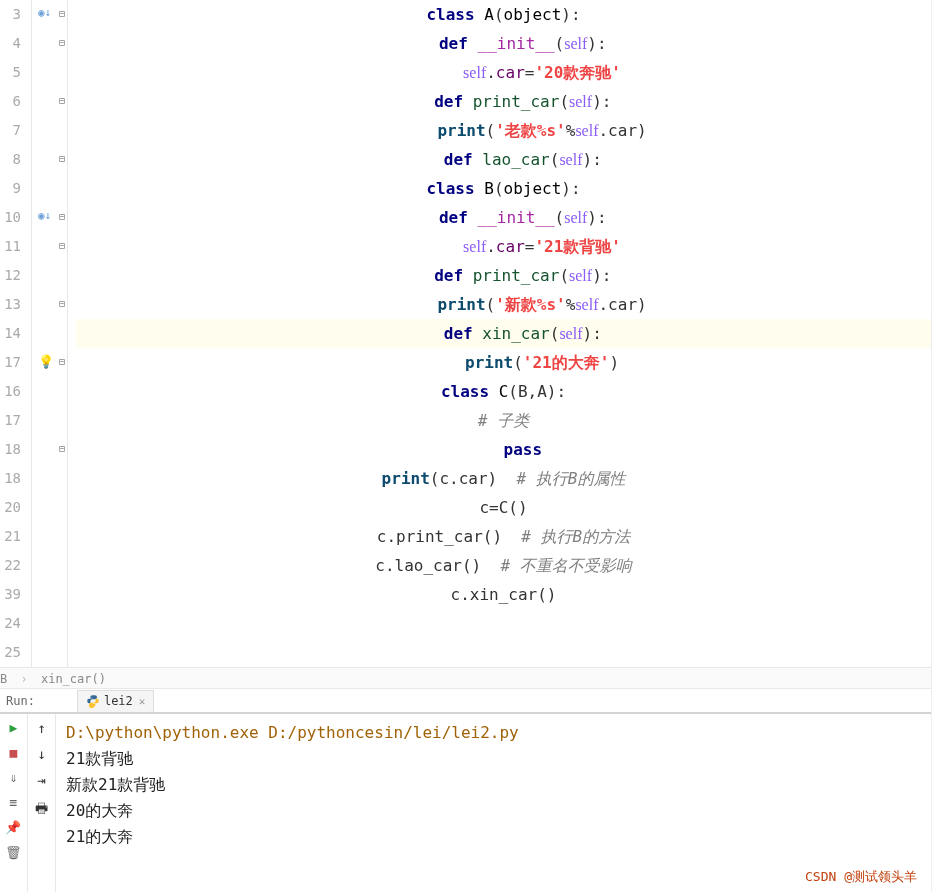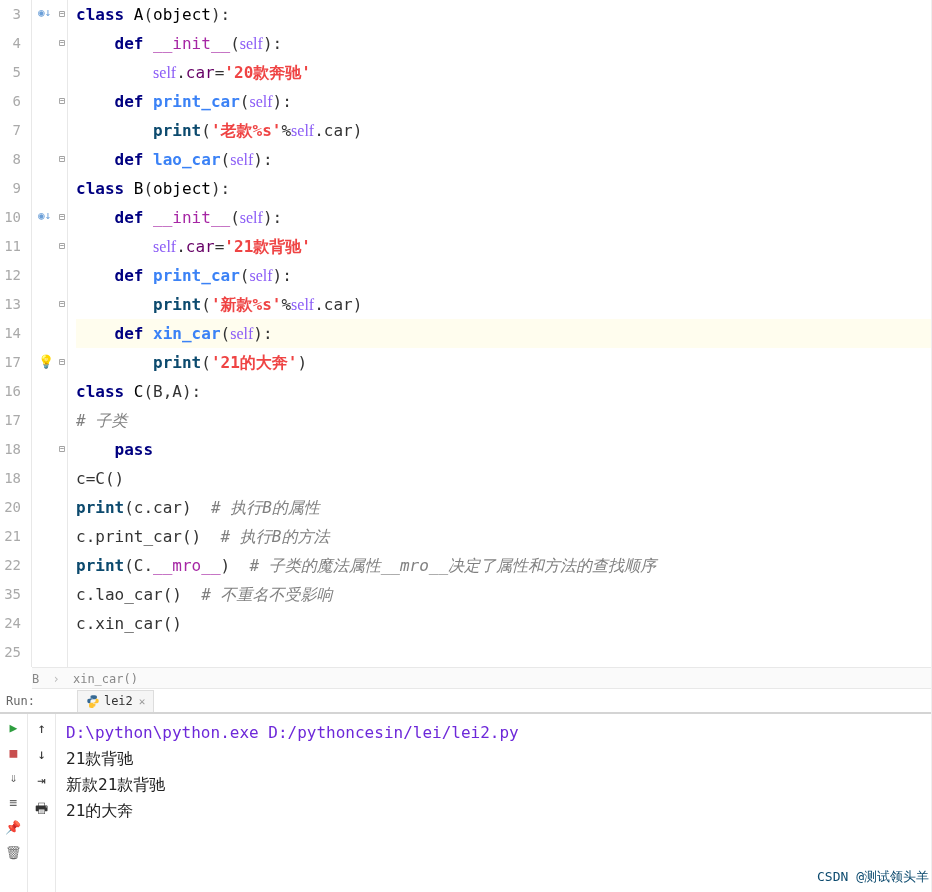--- a/index.html
+++ b/index.html
@@ -4,49 +4,49 @@
 <style>
 * { margin: 0; padding: 0; box-sizing: border-box; }
 body { font-family: "Microsoft YaHei", Consolas, monospace; font-size: 14px; background: #fff; color: #333; width: 932px; }
 .editor { display: flex; flex-direction: column; }
 .code-area { display: flex; background: #fff; }
 .gutter { width: 32px; text-align: right; color: #aaa; padding-right: 10px; border-right: 1px solid #e8e8e8; user-select: none; }
 .gutter div { height: 29px; line-height: 29px; }
 .marker-col { width: 36px; border-right: 1px solid #e8e8e8; position: relative; }
 .marker-col .mark { position: absolute; left: 4px; font-size: 11px; color: #6b9fd8; }
 .marker-col .fold { position: absolute; right: 4px; font-size: 10px; color: #888; }
-.code { flex: 1; padding-left: 8px; }
+.code { flex: 1; padding-left: 8px; text-align: center; }
 .line { height: 29px; line-height: 29px; white-space: pre; font-family: Consolas, "Microsoft YaHei", monospace; font-size: 16px; }
 .line.hl { background: #fffdee; }
 .kw { color: #000080; font-weight: bold; }
-.fn { color: #3b82f6; font-weight: bold; }
+.fn { color: #14532d; }
 .name { color: #000; }
 .mg { color: #a626a4; }
 .self { color: #8b5cf6; font-family: Liberation Serif, serif; }
 .str { color: #ef4444; font-weight: bold; }
 .cmt { color: #808080; font-style: italic; }
 .call { color: #0c4a6e; }
 .prn { font-weight: bold; }
 .attr { color: #660066; }
 .bulb { color: #f0a30a; font-size: 13px; }
 
-.breadcrumb { height: 22px; line-height: 22px; font-size: 12px; color: #888; border-top: 1px solid #e8e8e8; border-bottom: 1px solid #e8e8e8; background: #fafafa; margin-left: 32px; }
+.breadcrumb { height: 22px; line-height: 22px; font-size: 12px; color: #888; border-top: 1px solid #e8e8e8; border-bottom: 1px solid #e8e8e8; background: #fafafa; }
 .breadcrumb .sep { margin: 0 6px; color: #bbb; }
 .run-tab { display: inline-flex; align-items: center; height: 22px; padding: 0 8px; font-size: 12px; background: #f5f5f5; border: 1px solid #ddd; border-bottom: none; margin-left: 36px; }
 .run-tab .pyicon { width: 14px; height: 14px; margin-right: 4px; }
 .run-tab .x { margin-left: 6px; color: #999; font-size: 11px; }
 .run-body { display: flex; border-top: 1px solid #d4d4d4; }
 .run-tools { width: 28px; border-right: 1px solid #e8e8e8; display: flex; flex-direction: column; align-items: center; padding-top: 6px; gap: 10px; }
 .run-tools .tool { font-size: 13px; color: #666; cursor: pointer; }
 .run-tools .play { color: #2e9e3f; }
 .run-tools2 { width: 28px; border-right: 1px solid #e8e8e8; display: flex; flex-direction: column; align-items: center; padding-top: 6px; gap: 10px; }
 .run-output { flex: 1; padding: 6px 10px; font-family: Consolas, "Microsoft YaHei", monospace; font-size: 16px; color: #222; }
 .run-output div { line-height: 26px; white-space: pre; }
 .run-output .dim { color: #888; text-decoration: line-through; }
-.watermark { position: absolute; right: 2px; bottom: 6px; color: #0c4a6e; font-size: 13px; }
+.watermark { position: absolute; right: 14px; bottom: 6px; color: #c2410c; font-size: 13px; }
 .wrapper { position: relative; width: 932px; height: 892px; overflow: hidden; border-right: 1px solid #eee; }
 
 svg.pyicon path.y { fill: #366994; }
 svg.pyicon path.b { fill: #ffc331; }
 </style>
 </head>
 <body>
 <div class="wrapper">
 
 <div class="editor">
@@ -65,21 +65,21 @@
           <div>13</div>
           <div>14</div>
           <div>17</div>
           <div>16</div>
           <div>17</div>
           <div>18</div>
           <div>18</div>
           <div>20</div>
           <div>21</div>
           <div>22</div>
-          <div>35</div>
+          <div>39</div>
           <div>24</div>
           <div>25</div>
         </div>
     <div class="marker-col" id="markers">
           <div style="height: 29px; position: relative;">
             <span class="mark" style="position: absolute; left: 6px; top: 6px;">◉↓</span>
             <span class="fold" style="position: absolute; right: 2px; top: 8px;">⊟</span>
           </div>
           <div style="height: 29px; position: relative;">
             <span class="fold" style="position: absolute; right: 2px; top: 8px;">⊟</span>
@@ -132,24 +132,23 @@
           <div class="line"><span class="kw">class</span> <span class="name">B</span>(<span class="name">object</span>):</div>
           <div class="line">    <span class="kw">def</span> <span class="mg">__init__</span>(<span class="self">self</span>):</div>
           <div class="line">        <span class="self">self</span>.<span class="attr">car</span>=<span class="str">'21款背驰'</span></div>
           <div class="line">    <span class="kw">def</span> <span class="fn">print_car</span>(<span class="self">self</span>):</div>
           <div class="line">        <span class="call prn">print</span>(<span class="str">'新款%s'</span>%<span class="self">self</span>.car)</div>
           <div class="line hl">    <span class="kw">def</span> <span class="fn">xin_car</span>(<span class="self">self</span>):</div>
           <div class="line">        <span class="call prn">print</span>(<span class="str">'21的大奔'</span>)</div>
           <div class="line"><span class="kw">class</span> <span class="name">C</span>(B,A):</div>
           <div class="line"><span class="cmt"># 子类</span></div>
           <div class="line">    <span class="kw">pass</span></div>
+          <div class="line"><span class="call prn">print</span>(c.car)<span class="cmt">  # 执行B的属性</span></div>
           <div class="line">c=C()</div>
-          <div class="line"><span class="call prn">print</span>(c.car)<span class="cmt">  # 执行B的属性</span></div>
           <div class="line">c.print_car()<span class="cmt">  # 执行B的方法</span></div>
-          <div class="line"><span class="call prn">print</span>(C.<span class="mg">__mro__</span>)<span class="cmt">  # 子类的魔法属性__mro__决定了属性和方法的查找顺序</span></div>
           <div class="line">c.lao_car()<span class="cmt">  # 不重名不受影响</span></div>
           <div class="line">c.xin_car()</div>
         </div>
   </div>
 </div>
 
 <div class="breadcrumb">
   <span>B</span>
   <span class="sep">›</span>
   <span>xin_car()</span>
@@ -176,22 +175,23 @@
     <span class="tool">📌</span>
     <span class="tool">🗑</span>
   </div>
   <div class="run-tools2">
     <span class="tool">↑</span>
     <span class="tool">↓</span>
     <span class="tool">⇥</span>
     <span class="tool">🖶</span>
   </div>
   <div class="run-output" id="output">
-    <div class="dim" style="text-decoration:none;color:#6d28d9;overflow:hidden;">D:\python\python.exe D:/pythoncesin/lei/lei2.py</div>
+    <div class="dim" style="text-decoration:none;color:#a16207;overflow:hidden;">D:\python\python.exe D:/pythoncesin/lei/lei2.py</div>
   <div>21款背驰</div>
         <div>新款21款背驰</div>
+        <div>20的大奔</div>
         <div>21的大奔</div>
       </div>
 </div>
 
 <div class="watermark">CSDN @测试领头羊</div>
 
 </div>
 
 </body></html>

